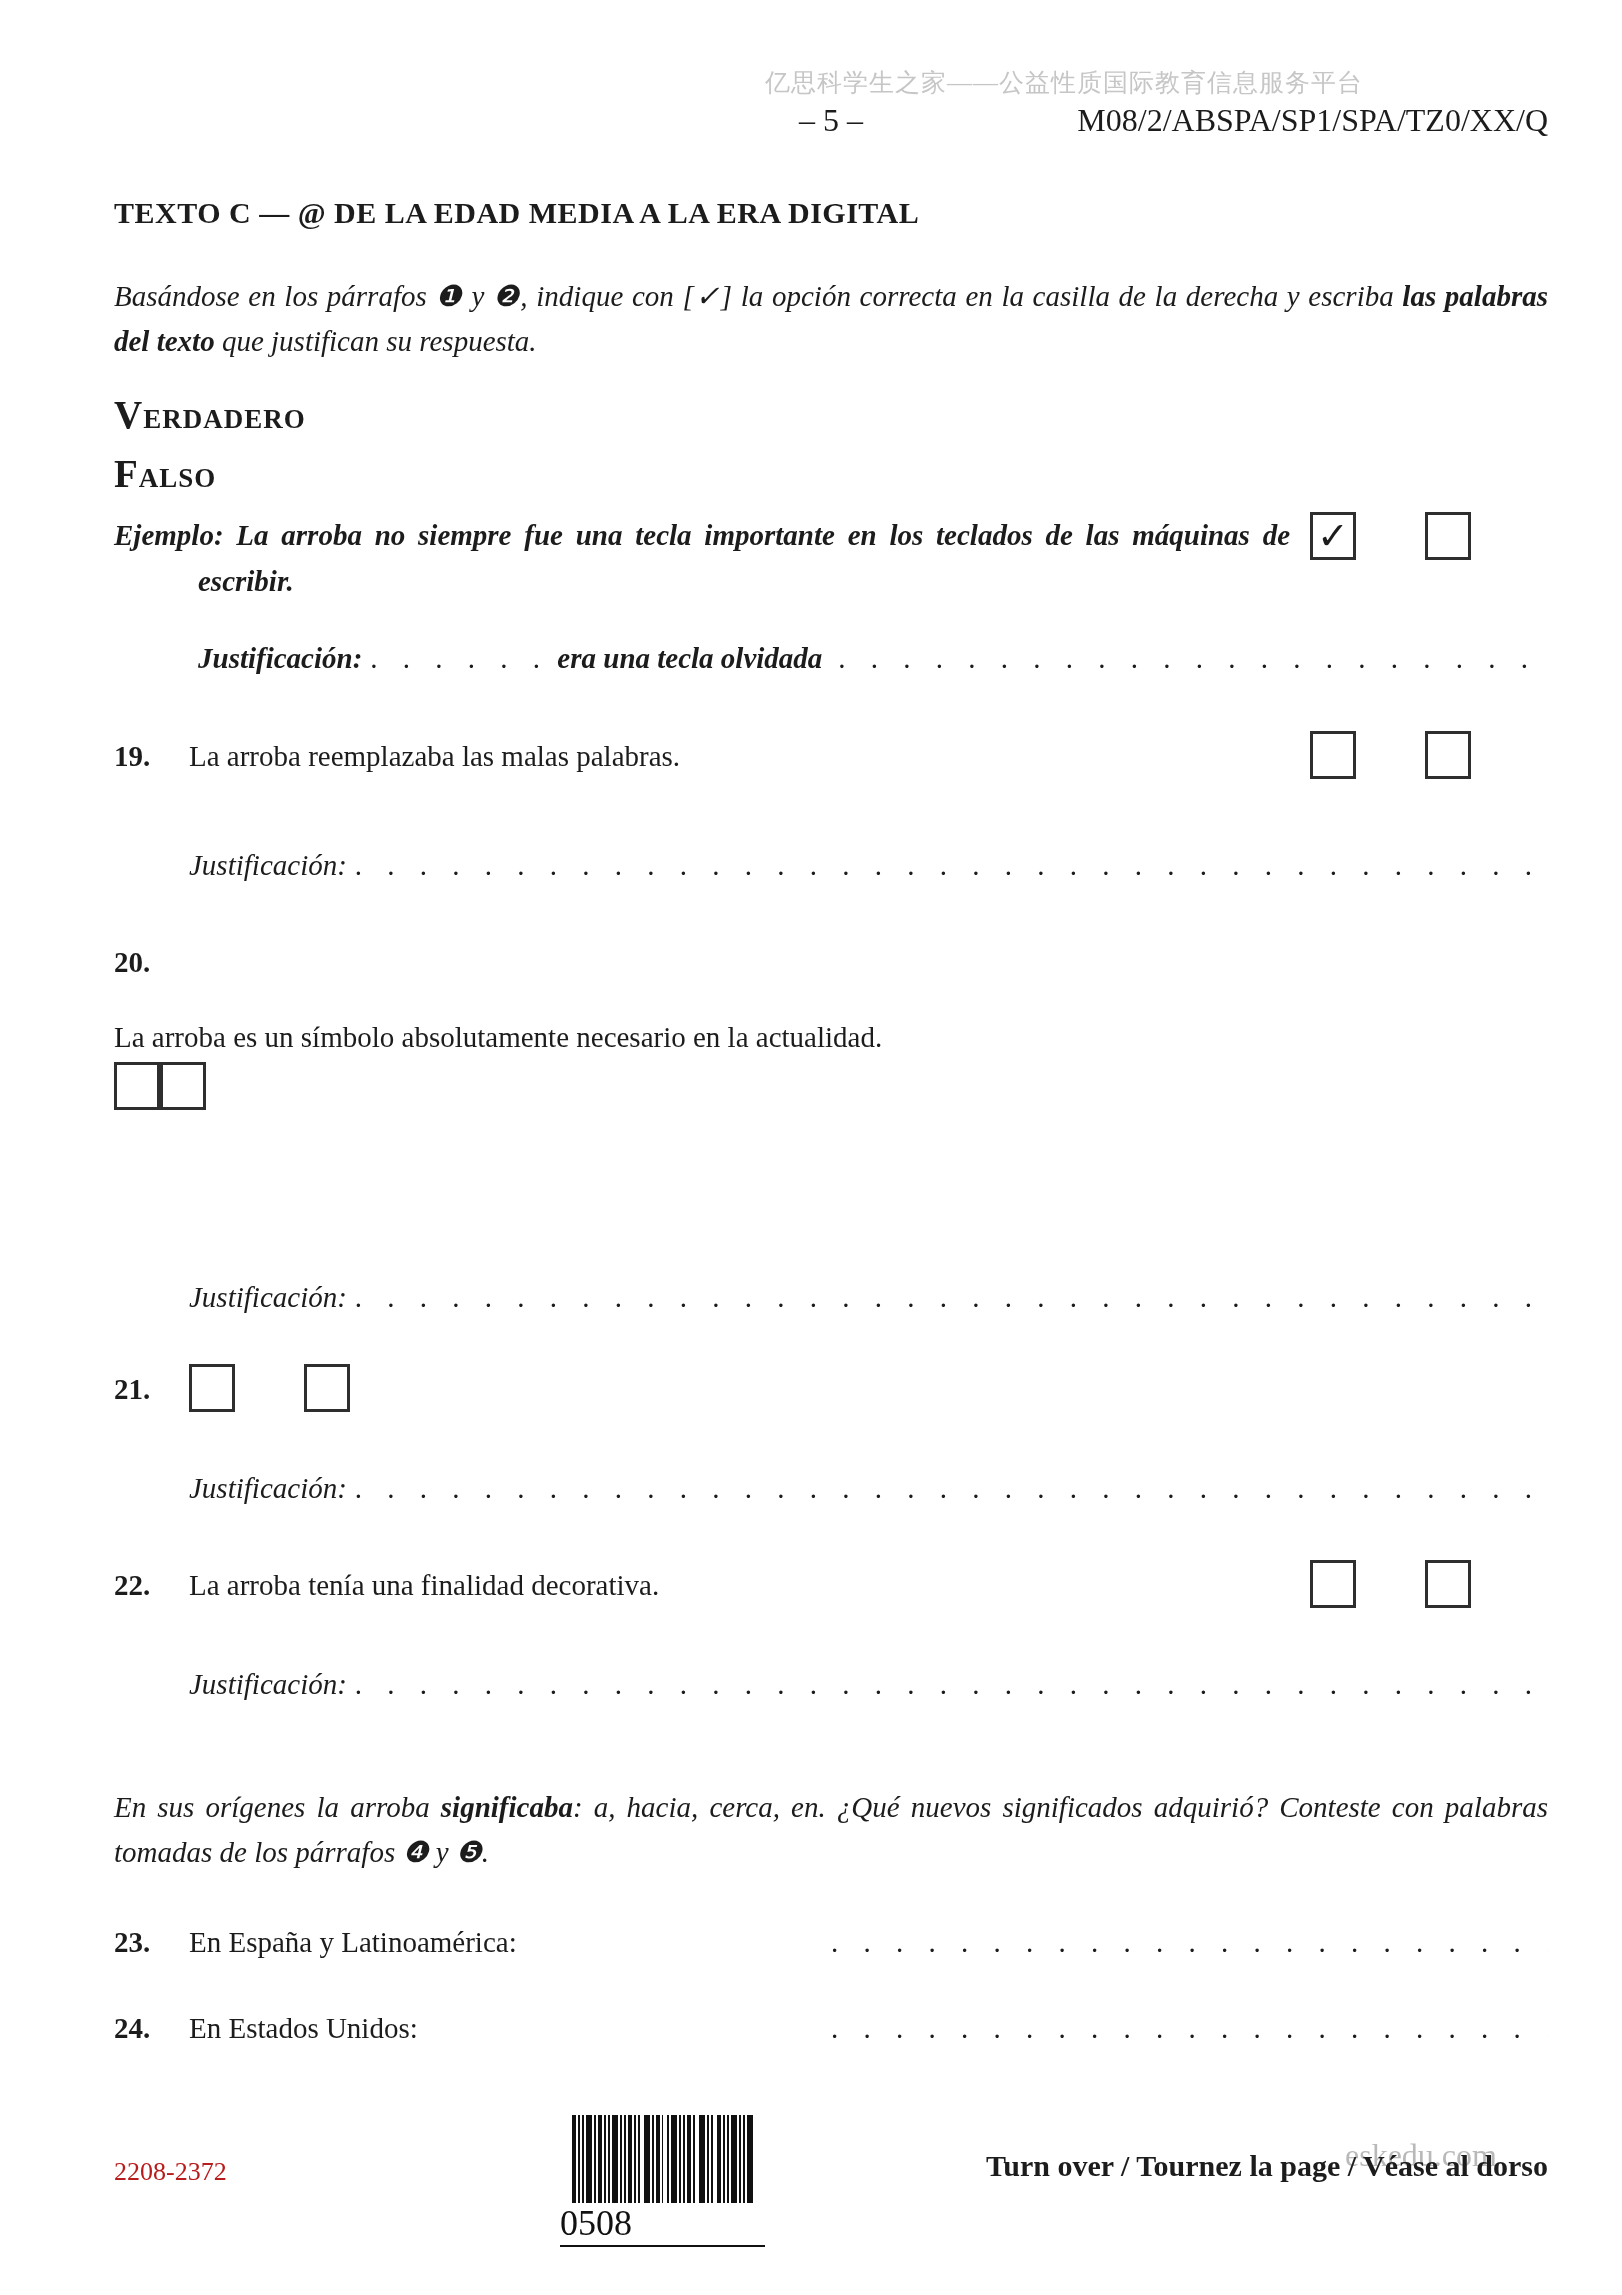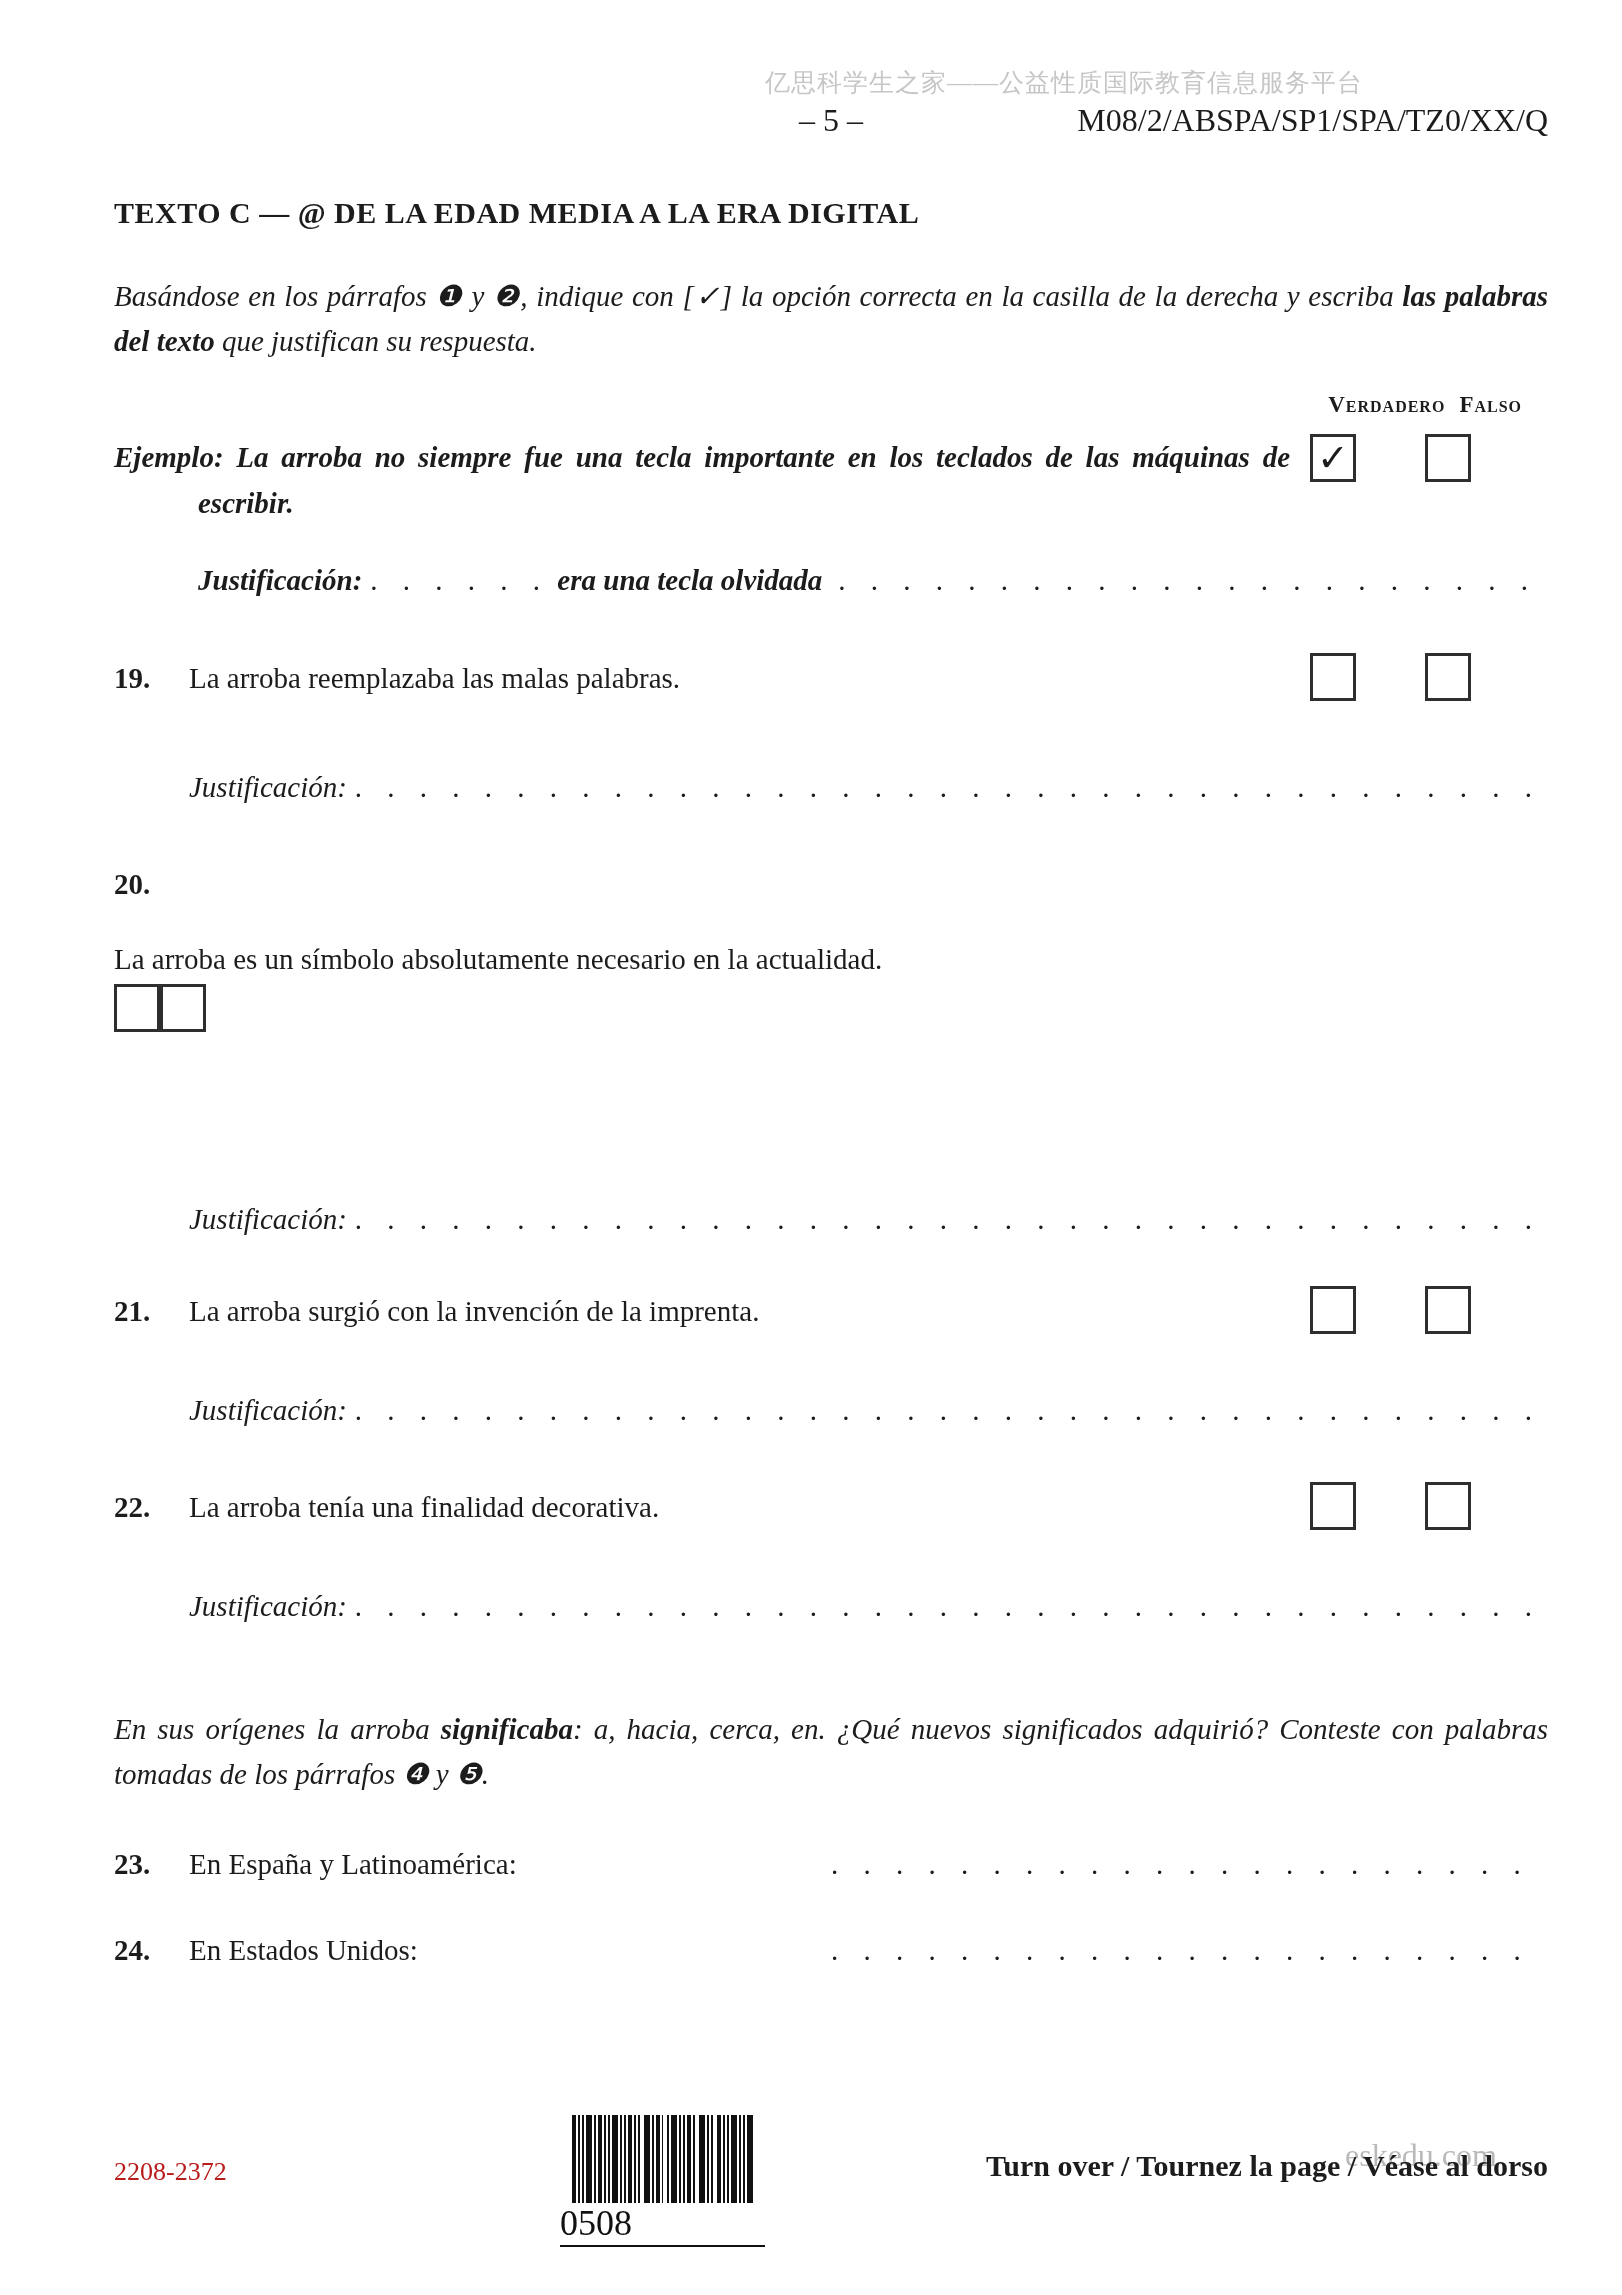--- a/index.html
+++ b/index.html
@@ -31,21 +31,21 @@
   .instr {
     margin-top:44px; font-size:29px; font-style:italic;
     line-height:45px; text-align:justify;
   }
   .instr strong { font-weight:bold; }
   
   .col-headers {
     margin-top:28px;
     display:flex; justify-content:flex-end; align-items:baseline;
     gap:14px; padding-right:26px;
-    font-variant:small-caps; font-weight:bold; font-size:23px; letter-spacing:1px;
+    font-variant:small-caps; font-weight:bold; font-size:39px; letter-spacing:1px;flex-direction:column;
   }
   
   .boxes { flex:0 0 161px; display:flex; justify-content:space-between; }
   .cbox {
     width:46px; height:48px;
     border:3px solid #2e2e2e; background:#fff;
     display:flex; align-items:center; justify-content:center;
   }
   .tick { font-family:"DejaVu Sans",sans-serif; font-size:38px; font-weight:bold; color:#1c1c1c; line-height:1; }
   
@@ -168,21 +168,20 @@
       <div class="cbox"></div>
     </div>
   </div>
   <div class="q-just tight">
     <span class="q-just-label">Justificación:</span>
     <span class="leader">. . . . . . . . . . . . . . . . . . . . . . . . . . . . . . . . . . . . . . . . . . . . . . . . . . . . . . . . . . . . . . . . . . . . . . . . . . . . . . . . . . . . . . . . . . . . . . . . . . . . . . . . . . . . . . . . . . . . . . . . . . . . . . . . . . . . . . . . . . . . . . . . . . . . . . . . . . . . . . . . . . . . . . . . . . . . . . . . . . . . . . . . . . . . . . . . . . . . . . . . . . . . . . . . . . . . . . . . . . . . </span>
   </div>
 
   <div class="q-row q21">
     <span class="q-num">21.</span>
-    <span class="q-text">La arroba surgió con la invención de la imprenta.</span>
     <div class="boxes ex-boxes-offset">
       <div class="cbox"></div>
       <div class="cbox"></div>
     </div>
   </div>
   <div class="q-just tight">
     <span class="q-just-label">Justificación:</span>
     <span class="leader">. . . . . . . . . . . . . . . . . . . . . . . . . . . . . . . . . . . . . . . . . . . . . . . . . . . . . . . . . . . . . . . . . . . . . . . . . . . . . . . . . . . . . . . . . . . . . . . . . . . . . . . . . . . . . . . . . . . . . . . . . . . . . . . . . . . . . . . . . . . . . . . . . . . . . . . . . . . . . . . . . . . . . . . . . . . . . . . . . . . . . . . . . . . . . . . . . . . . . . . . . . . . . . . . . . . . . . . . . . . . </span>
   </div>
 

